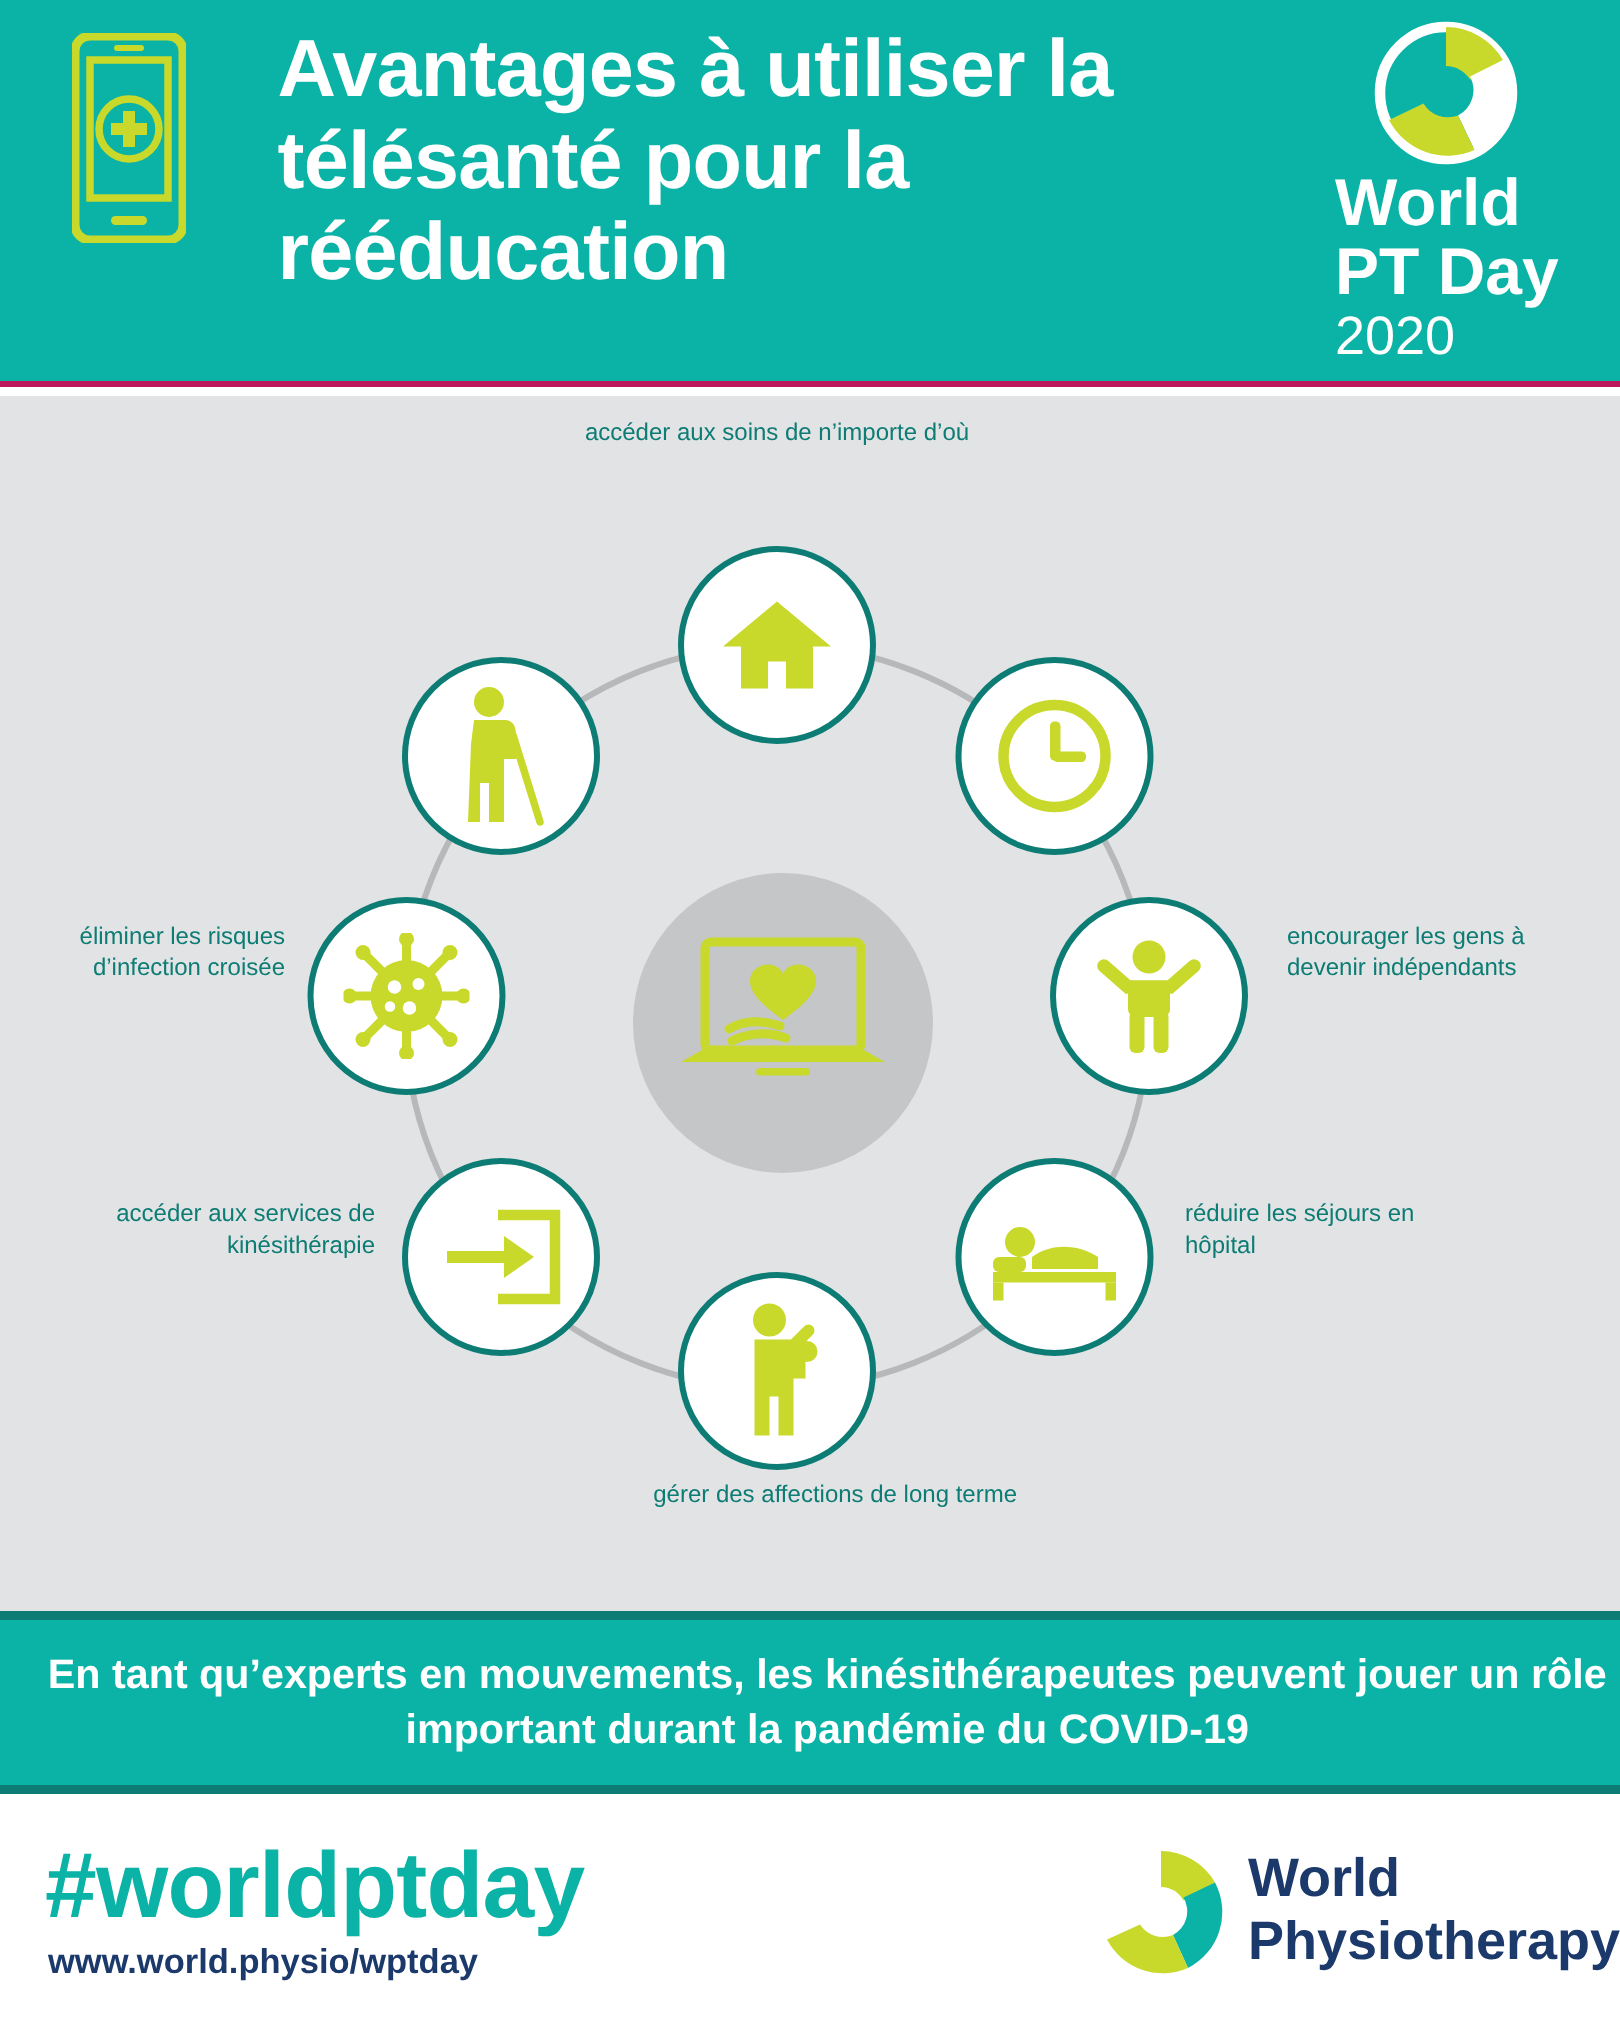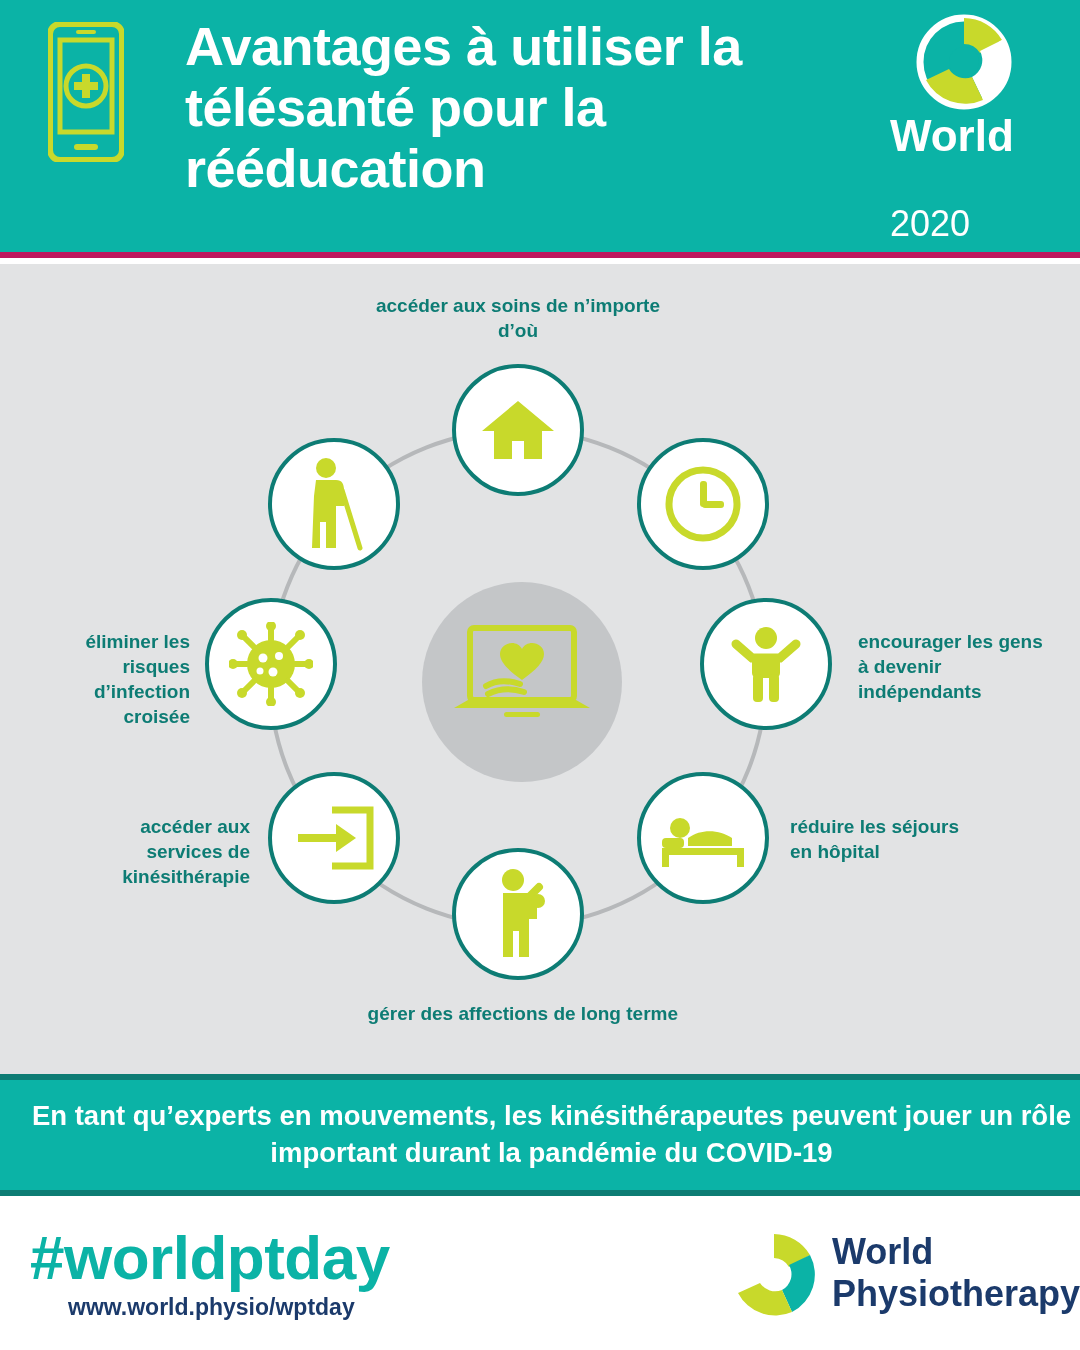--- a/index.html
+++ b/index.html
@@ -14,21 +14,21 @@
     width: 1080px; height: 1350px;
     background: #ffffff;
   }
 
   
   .header {
     position: absolute;
     left: 0; top: 0;
     width: 1080px; height: 258px;
     background: #0bb3a6;
-    border-bottom: 6px solid #be185d;
+    border-bottom: 4px solid #be185d;
   }
   .header-title {
     position: absolute;
     left: 185px; top: 16px;
     width: 680px;
     color: #ffffff;
     font-size: 54px;
     font-weight: bold;
     line-height: 1.13;
     letter-spacing: -0.5px;
@@ -93,24 +93,23 @@
     border-radius: 50%;
     display: flex;
     align-items: center;
     justify-content: center;
   }
   .node svg { display: block; }
 
   .label {
     position: absolute;
     color: #0d7c74;
-    font-size: 19px;
+    font-size: 16px;
     line-height: 1.32;
-    font-weight: bold;
-    margin-top: 15px;
+    font-weight: normal;
   }
   .label.center-al { text-align: center; }
   .label.right-al  { text-align: right; }
   .label.left-al   { text-align: left; }
 
   
   .banner {
     position: absolute;
     left: 0; top: 1074px;
     width: 1080px; height: 122px;
@@ -145,21 +144,20 @@
     font-size: 62px;
     font-weight: bold;
     letter-spacing: -0.5px;
   }
   .weburl {
     position: absolute;
     left: 32px; top: 98px;
     color: #1b3a6b;
     font-size: 23px;
     font-weight: bold;
-    margin-left: 36px;
   }
   .wp-logo {
     position: absolute;
     right: 32px; top: 32px;
     width: 320px; height: 96px;
   }
   .wp-logo .wpmark { position: absolute; left: 0; top: 2px; width: 92px; height: 92px; }
   .wp-logo .wl1 {
     position: absolute; left: 104px; top: 6px;
     color: #1b3a6b; font-size: 36px; font-weight: bold; line-height: 1;
@@ -194,20 +192,21 @@
       <div class="mark">
         <svg viewBox="0 0 108 100" width="108" height="100">
           <circle cx="54" cy="50" r="44" fill="none" stroke="#ffffff" stroke-width="7"></circle>
           <path d="M54 6 a44 44 0 0 1 38 22 l-22 13 a19 19 0 0 0 -16 -9 z" fill="#c8d92b"></path>
           <path d="M92 28 a44 44 0 0 1 -19 60 l-11 -23 a19 19 0 0 0 8 -26 z" fill="#ffffff"></path>
           <path d="M73 88 a44 44 0 0 1 -57 -20 l23 -11 a19 19 0 0 0 23 8 z" fill="#c8d92b"></path>
           <circle cx="54" cy="50" r="15" fill="#0bb3a6"></circle>
         </svg>
       </div>
       <div class="l1">World</div>
+      <div class="l2">PT Day</div>
       <div class="l3">2020</div>
     </div>
   </div>
 
   <div class="body-area">
 
     <div class="ring">
       <div class="center-disc">
         <div class="center-icon">
           <svg viewBox="0 0 144 120" width="144" height="120">

